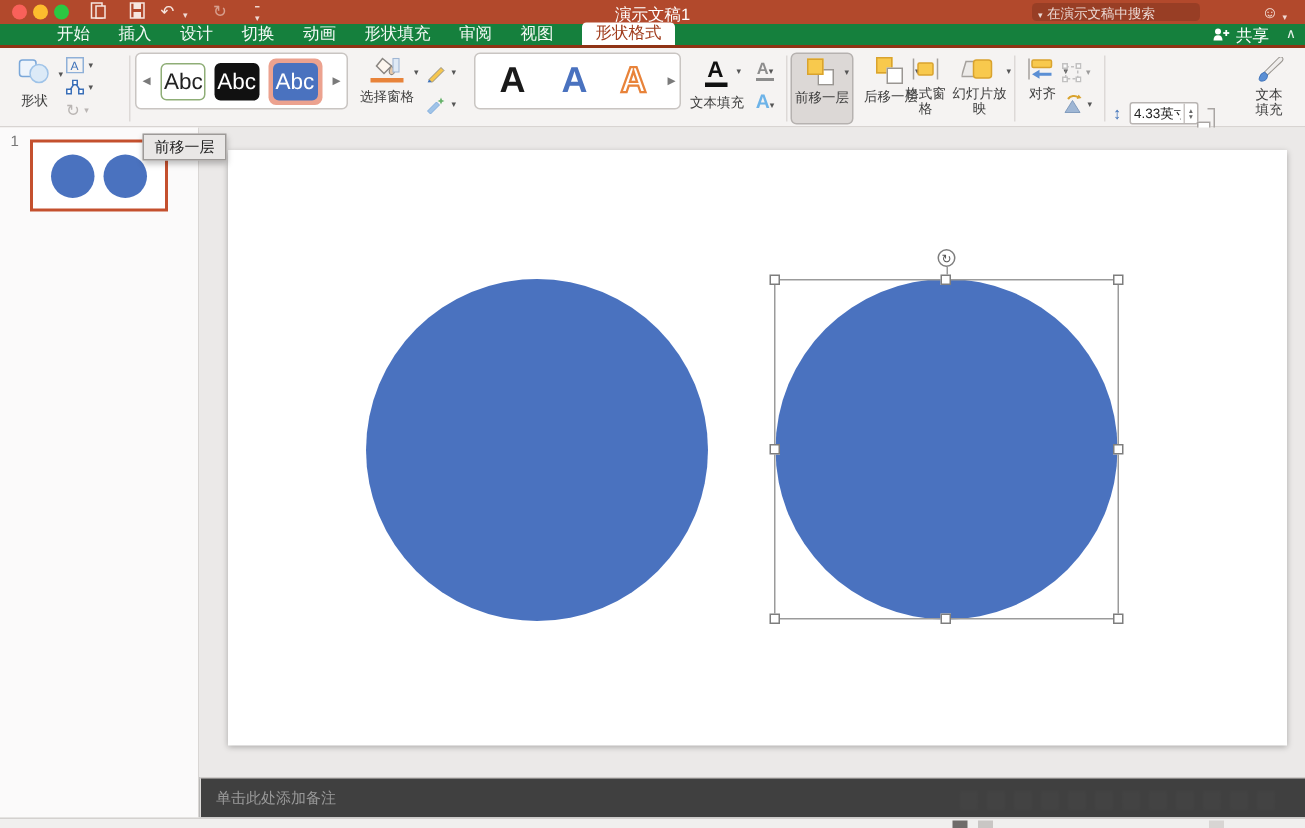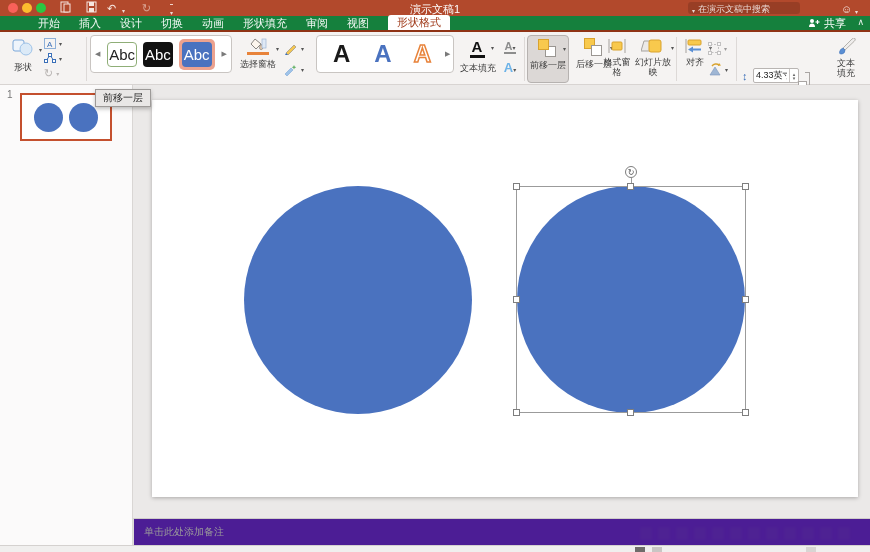--- a/index.html
+++ b/index.html
@@ -71,21 +71,21 @@
   
   .canvas{left:133px;top:85px;width:737px;height:433px;background:#ebe9e8;}
   .slide{left:152px;top:100px;width:706px;height:397px;background:#fff;box-shadow:0 1px 4px rgba(0,0,0,.28);}
   .bigcircle{position:absolute;width:228px;height:228px;border-radius:50%;background:#4a72bf;}
   .selbox{left:516px;top:186px;width:230px;height:227px;border:1px solid #9b9b9b;z-index:10;}
   .handle{position:absolute;width:7px;height:7px;background:#fff;border:1px solid #7e7e7e;}
   .rot-stem{position:absolute;left:50%;top:-9px;width:1px;height:9px;background:#9b9b9b;}
   .rot-knob{position:absolute;left:50%;top:-21px;margin-left:-6px;width:12px;height:12px;border:1px solid #7e7e7e;border-radius:50%;background:#fff;font-size:8px;line-height:11px;text-align:center;color:#555;}
 
   
-  .notes{left:133px;top:518px;width:737px;height:27px;background:#4c1d95;border-top:1px solid #cfccca;border-left:1px solid #dedbd9;}
+  .notes{left:133px;top:518px;width:737px;height:27px;background:#404040;border-top:1px solid #cfccca;border-left:1px solid #dedbd9;}
   .notes-text{position:absolute;left:10px;top:6px;font-size:10px;color:#9a9a9a;}
   .statusbar{left:0;top:545px;width:870px;height:7px;background:#f0efee;border-top:1px solid #d4d1cf;}
   .sticon{position:absolute;top:1px;height:6px;}
   .watermark{left:640px;top:527px;width:215px;height:13px;opacity:.55;
     background:repeating-linear-gradient(90deg,rgba(120,120,120,.10) 0 12px,rgba(120,120,120,0) 12px 18px);
     filter:blur(1px);}
   svg{display:block;}
 </style>
 </head>
 <body>

